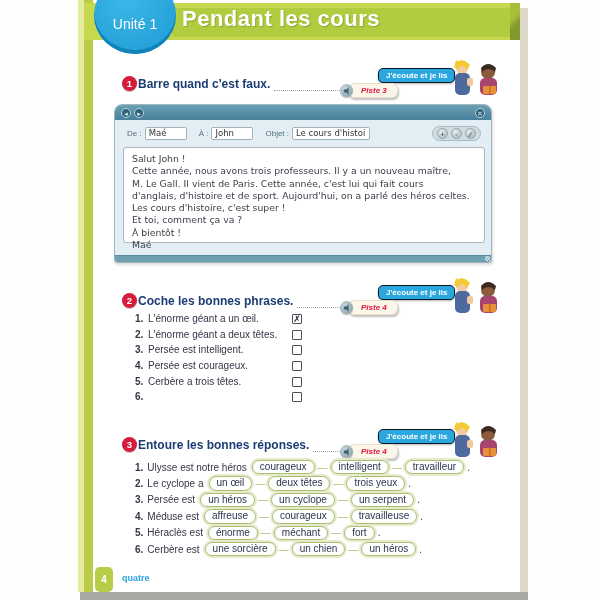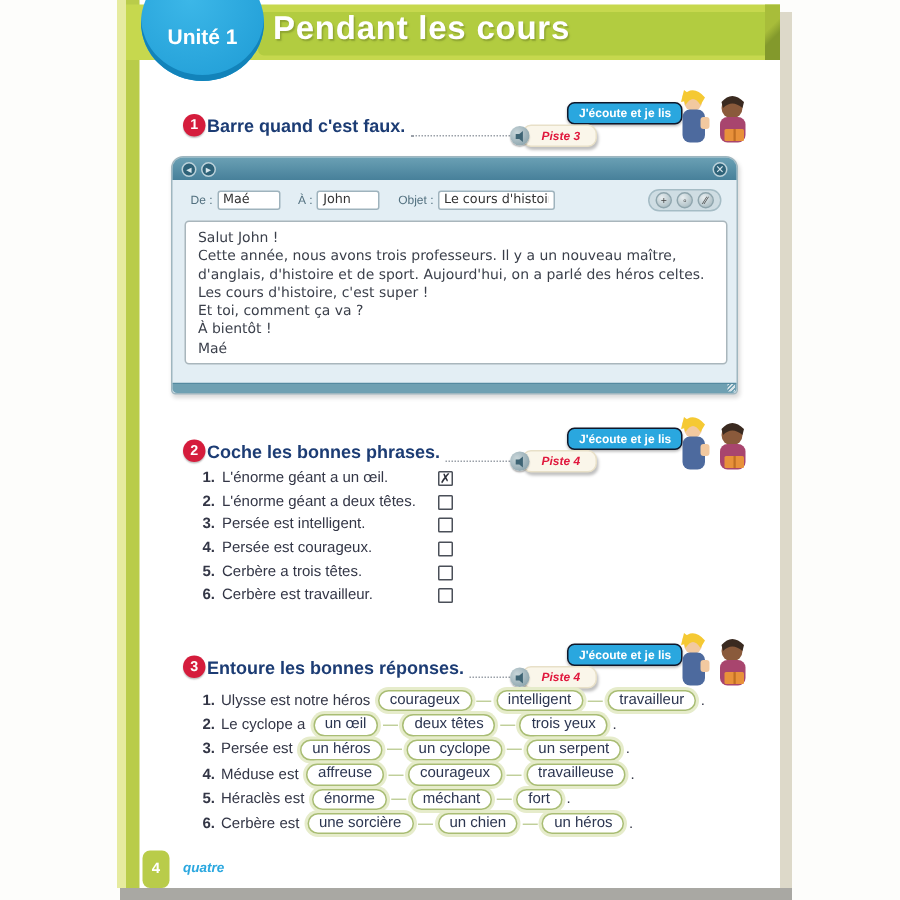--- a/index.html
+++ b/index.html
@@ -14,21 +14,21 @@
   .stripe-green { position:absolute; left:6px; top:0; width:9px; height:592px; background:#b9cc4a; }
 
   
   .header-band { position:absolute; left:6px; top:3px; width:436px; height:37px; background:#c6d84e; }
   .header-inner { position:absolute; left:88px; top:5px; right:0; height:29px; background:#b2cc40; border-radius:4px 0 0 4px; }
   .header-bevel { position:absolute; right:0; top:0; width:10px; height:37px; background:linear-gradient(135deg,#a8bd3a 40%,#83992c 60%); }
   .page-title { position:absolute; left:104px; top:6px; color:#fff; font-size:22px; font-weight:bold; letter-spacing:.5px; text-shadow:1px 1px 1px rgba(120,140,40,.6); }
   .unit-badge { position:absolute; left:16px; top:-24px; width:82px; height:78px; border-radius:50%;
     background:radial-gradient(circle at 40% 30%, #3cb7e8, #1d9ad4); box-shadow:inset 0 -4px 0 #1283ba;
     display:flex; align-items:flex-end; justify-content:center; }
-  .unit-badge span { color:#fff; font-weight:bold; font-size:14px; margin-bottom:22px; }
+  .unit-badge span { color:#fff; font-weight:normal; font-size:14px; margin-bottom:22px; }
 
   
   .ex-head { position:absolute; display:flex; align-items:center; }
   .ex-num { width:15px; height:15px; border-radius:50%; background:#d51c3c; color:#fff; font-size:9.5px; font-weight:bold;
     display:flex; align-items:center; justify-content:center; box-shadow:0 1px 1px rgba(0,0,0,.25); }
   .ex-title { margin-left:1px; color:#1c3c74; font-weight:bold; font-size:12px; }
   .leader { border-bottom:1.5px dotted #9aa0a8; margin:0 4px; align-self:flex-end; }
 
   .listen-badge { position:absolute; background:#2aa7df; border:1px solid #0f172a; border-radius:5px; color:#fff;
     font-size:8px; font-weight:bold; padding:2px 7px; box-shadow:0 1px 2px rgba(0,0,0,.3); white-space:nowrap; }
@@ -74,21 +74,21 @@
   .ex3-row .num { font-weight:bold; margin-right:4px; }
   .ex3-row .lead { margin-right:5px; }
   .pill { border:1px solid #a9bd74; box-shadow:0 0 0 2px #e6eccb; border-radius:9px; background:#fff; color:#2b3550;
     padding:0 7px; font-size:10px; line-height:12.5px; }
   .dash { color:#a9bd74; margin:0 3px; font-size:10px; }
   .period { margin-left:3px; }
 
   
   .page-tab { position:absolute; left:17px; top:567px; width:18px; height:25px; background:#b9cc4a; border-radius:5px;
     color:#fff; font-size:10px; font-weight:bold; display:flex; align-items:center; justify-content:center; }
-  .page-word { position:absolute; left:44px; top:573px; color:#2aa7df; font-size:9px; font-weight:bold;font-style:italic; }
+  .page-word { position:absolute; left:44px; top:573px; color:#2aa7df; font-size:9px; font-weight:bold; }
 </style>
 </head>
 <body>
 
 <div id="stage">
   <div class="shadow-right"></div>
   <div class="shadow-bottom"></div>
 
   <div class="sheet">
     <div class="stripe-light"></div>
@@ -143,20 +143,21 @@
         <input style="width: 78px;" value="Le cours d'histoire">
         <div class="toolpill">
           <span>+</span>
           <span>◦</span>
           <span>⁄⁄</span>
         </div>
       </div>
       <div class="msgbox">
         <div>Salut John !</div>
         <div>Cette année, nous avons trois professeurs. Il y a un nouveau maître,</div>
+        <div>M. Le Gall. Il vient de Paris. Cette année, c'est lui qui fait cours</div>
         <div>d'anglais, d'histoire et de sport. Aujourd'hui, on a parlé des héros celtes.</div>
         <div>Les cours d'histoire, c'est super !</div>
         <div>Et toi, comment ça va ?</div>
         <div>À bientôt !</div>
         <div>Maé</div>
       </div>
       <div class="bottombar">
         <div class="resize"></div>
       </div>
     </div>
@@ -207,21 +208,20 @@
         <span>Persée est courageux.</span>
         <span class="checkbox"></span>
       </div>
       <div class="ex2-row">
         <span class="num">5.</span>
         <span>Cerbère a trois têtes.</span>
         <span class="checkbox"></span>
       </div>
       <div class="ex2-row">
         <span class="num">6.</span>
-        <span>Cerbère est travailleur.</span>
         <span class="checkbox"></span>
       </div>
     </div>
 
     <div class="ex-head" style="left:44px; top:437px; width:260px;">
       <div class="ex-num">3</div>
       <div class="ex-title">Entoure les bonnes réponses.</div>
       <div class="leader" style="flex:1; height:10px;"></div>
     </div>
     <div class="listen-badge" style="left:300px; top:429px;">J'écoute et je lis</div>

